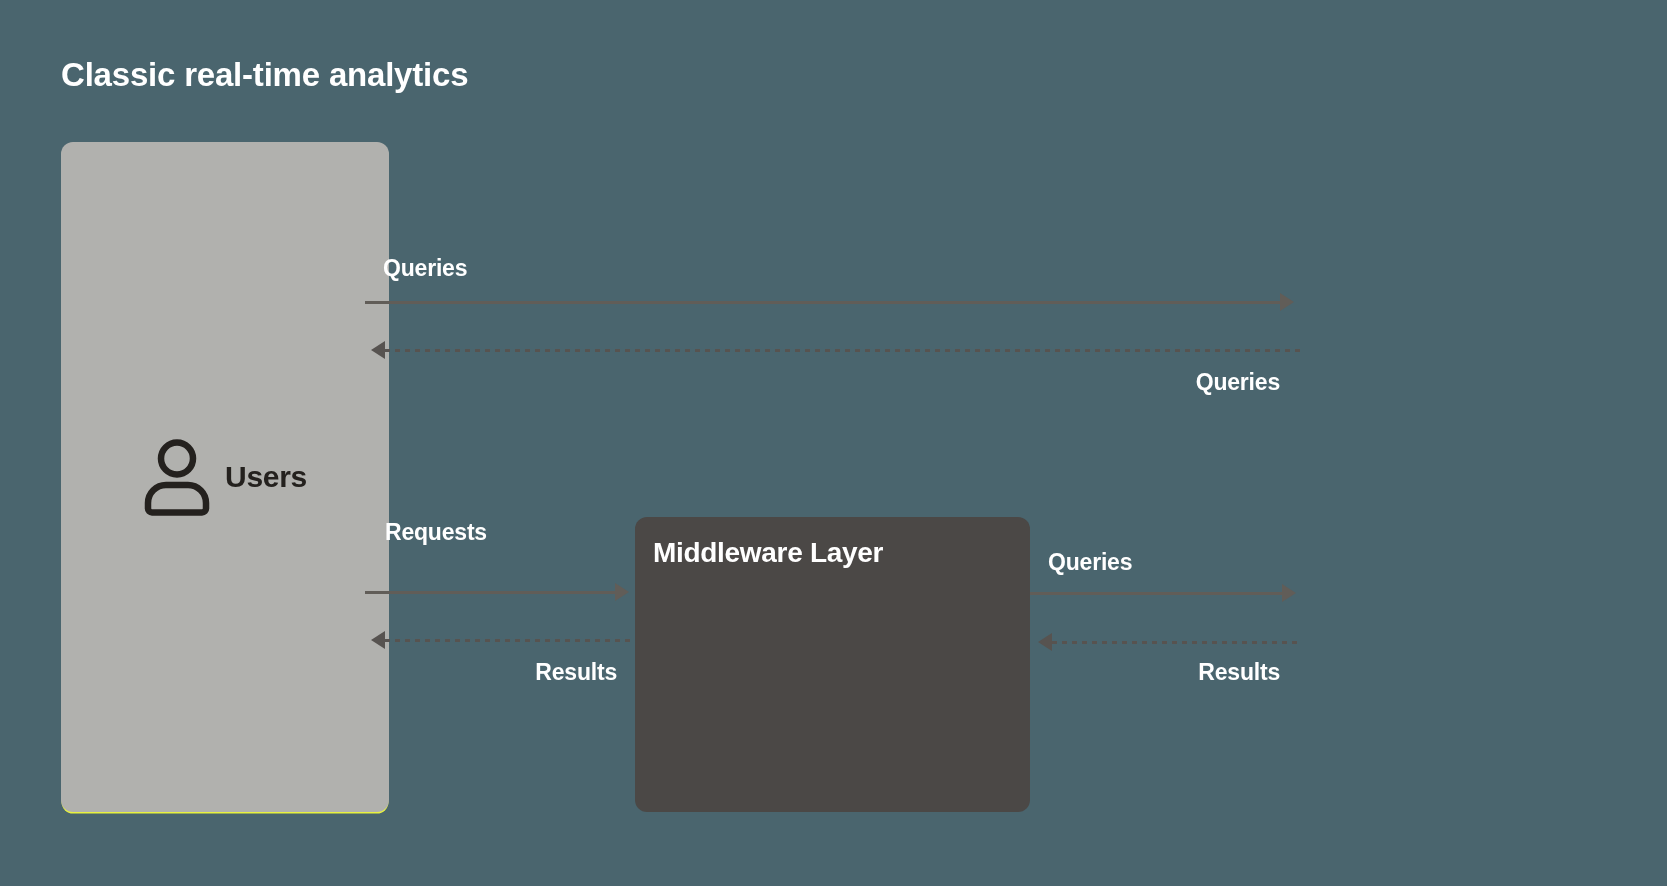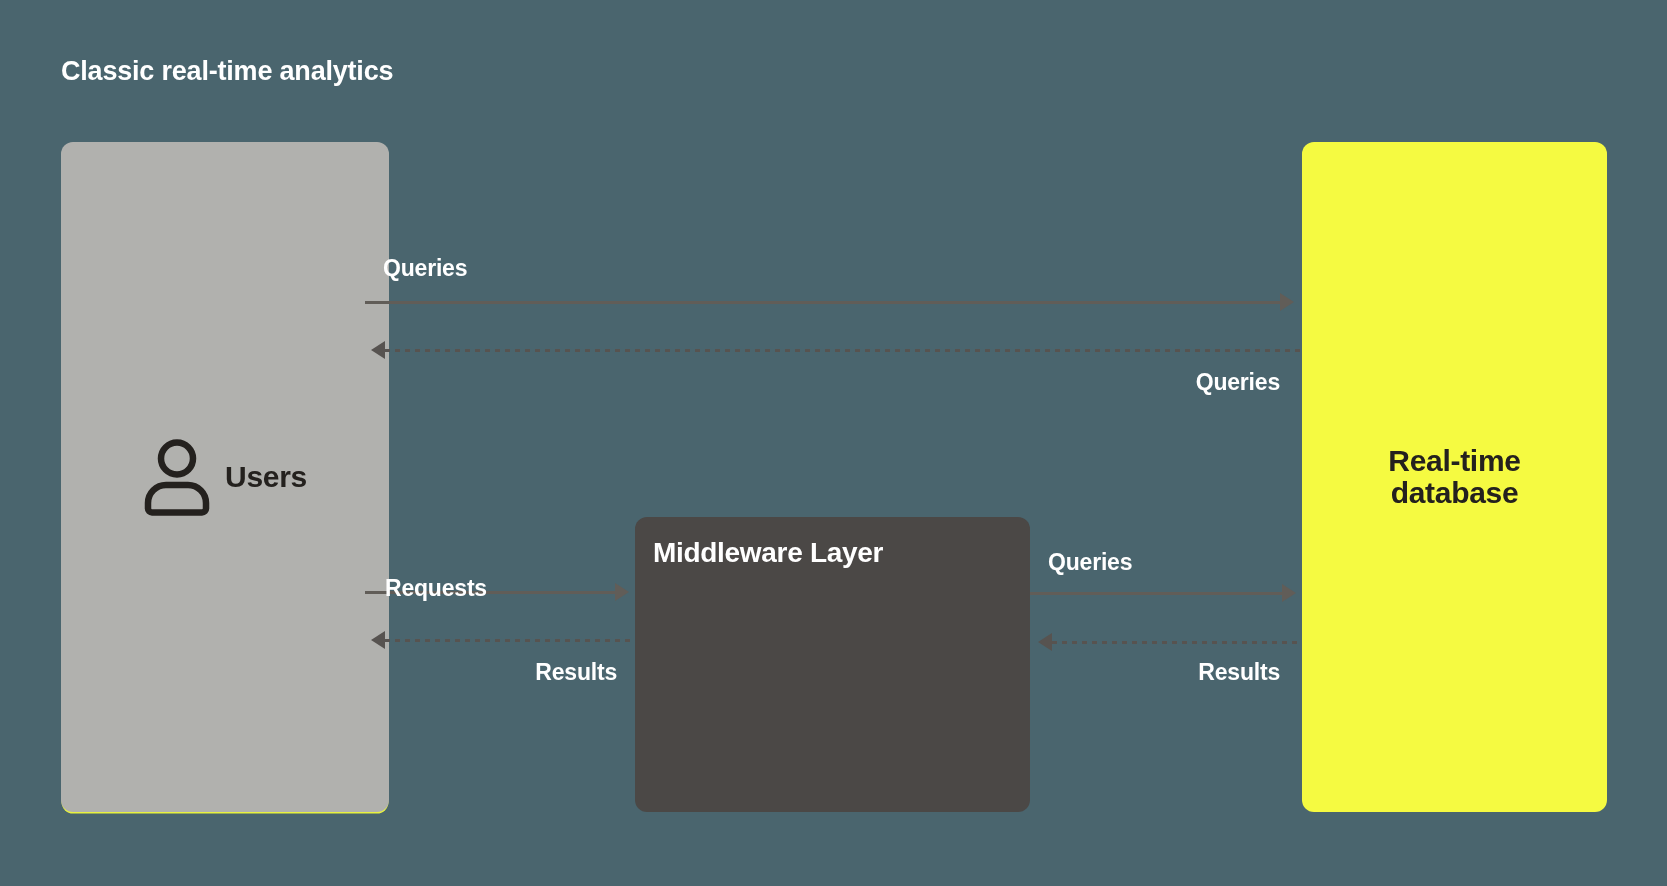--- a/index.html
+++ b/index.html
@@ -13,21 +13,21 @@
     width: 1667px;
     height: 886px;
     background: var(--background, #4a656e);
     overflow: hidden;
   }
   .title {
     position: absolute;
     left: 61px;
     top: 56px;
     margin: 0;
-    font-size: 27px;
+    font-size: 33px;
     font-weight: 700;
     letter-spacing: -0.2px;
     color: var(--label_text, #ffffff);
   }
   .node {
     position: absolute;
     border-radius: 12px;
     box-sizing: border-box;
   }
   .node-users {
@@ -112,40 +112,37 @@
       <circle cx="34" cy="20.5" r="16" stroke="currentColor" stroke-width="6.5"></circle>
       <path d="M5 70.5 v-5.5 c0 -9.9 8.1 -18 18 -18 h22 c9.9 0 18 8.1 18 18 v5.5 c0 2.2 -1.8 4 -4 4 h-50 c-2.2 0 -4 -1.8 -4 -4 z" stroke="currentColor" stroke-width="6.5" stroke-linejoin="round"></path>
     </svg>
     <span class="node-label">Users</span>
   </div>
 
   <div class="node node-middleware">
     <span class="node-label">Middleware Layer</span>
   </div>
 
-  <div class="node node-database">
-    <span class="node-label">Real-time database</span>
-  </div>
 
   <div>
     <div class="line solid" style="left:365px; top:301px; width:915px;"></div>
     <div class="head right" style="left:1280px; top:293px;"></div>
     <div class="arrow-label" style="left:383px; top:253px;">Queries</div>
   </div>
 
   <div>
     <div class="line dashed" style="left:385px; top:349px; width:917px;"></div>
     <div class="head left" style="left:371px; top:341px;"></div>
     <div class="arrow-label" style="right:387px; top:367px;">Queries</div>
   </div>
 
   <div>
     <div class="line solid" style="left:365px; top:591px; width:250px;"></div>
     <div class="head right" style="left:615px; top:583px;"></div>
-    <div class="arrow-label" style="left:385px; top:573px;">Requests</div>
+    <div class="arrow-label" style="left:385px; top:517px;">Requests</div>
   </div>
 
   <div>
     <div class="line dashed" style="left:385px; top:639px; width:250px;"></div>
     <div class="head left" style="left:371px; top:631px;"></div>
     <div class="arrow-label" style="right:1050px; top:657px;">Results</div>
   </div>
 
   <div>
     <div class="line solid" style="left:1030px; top:592px; width:252px;"></div>

